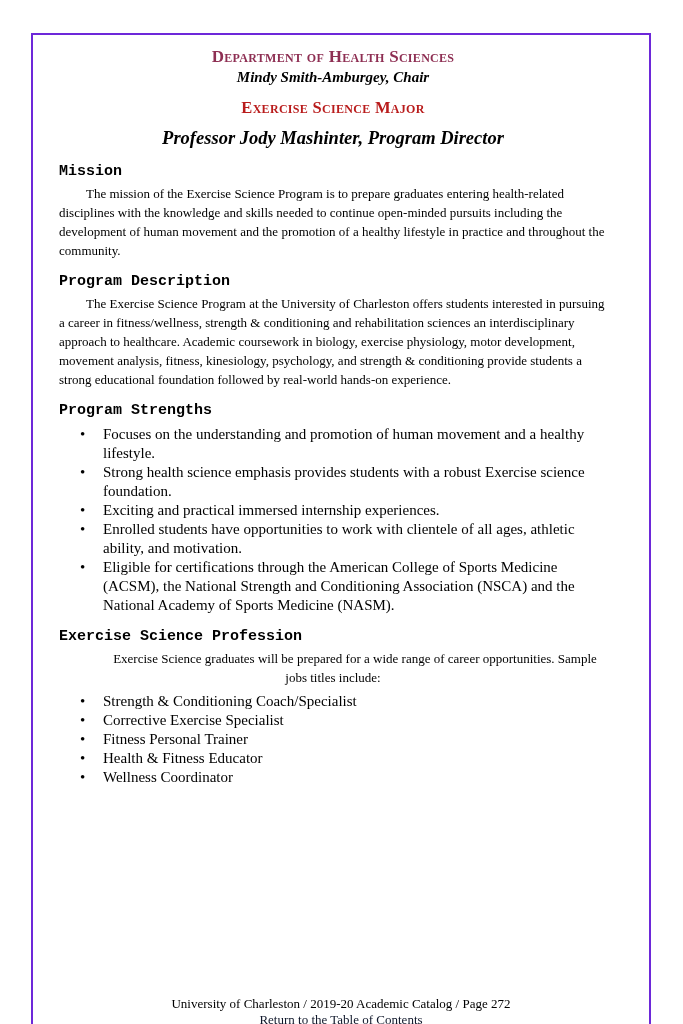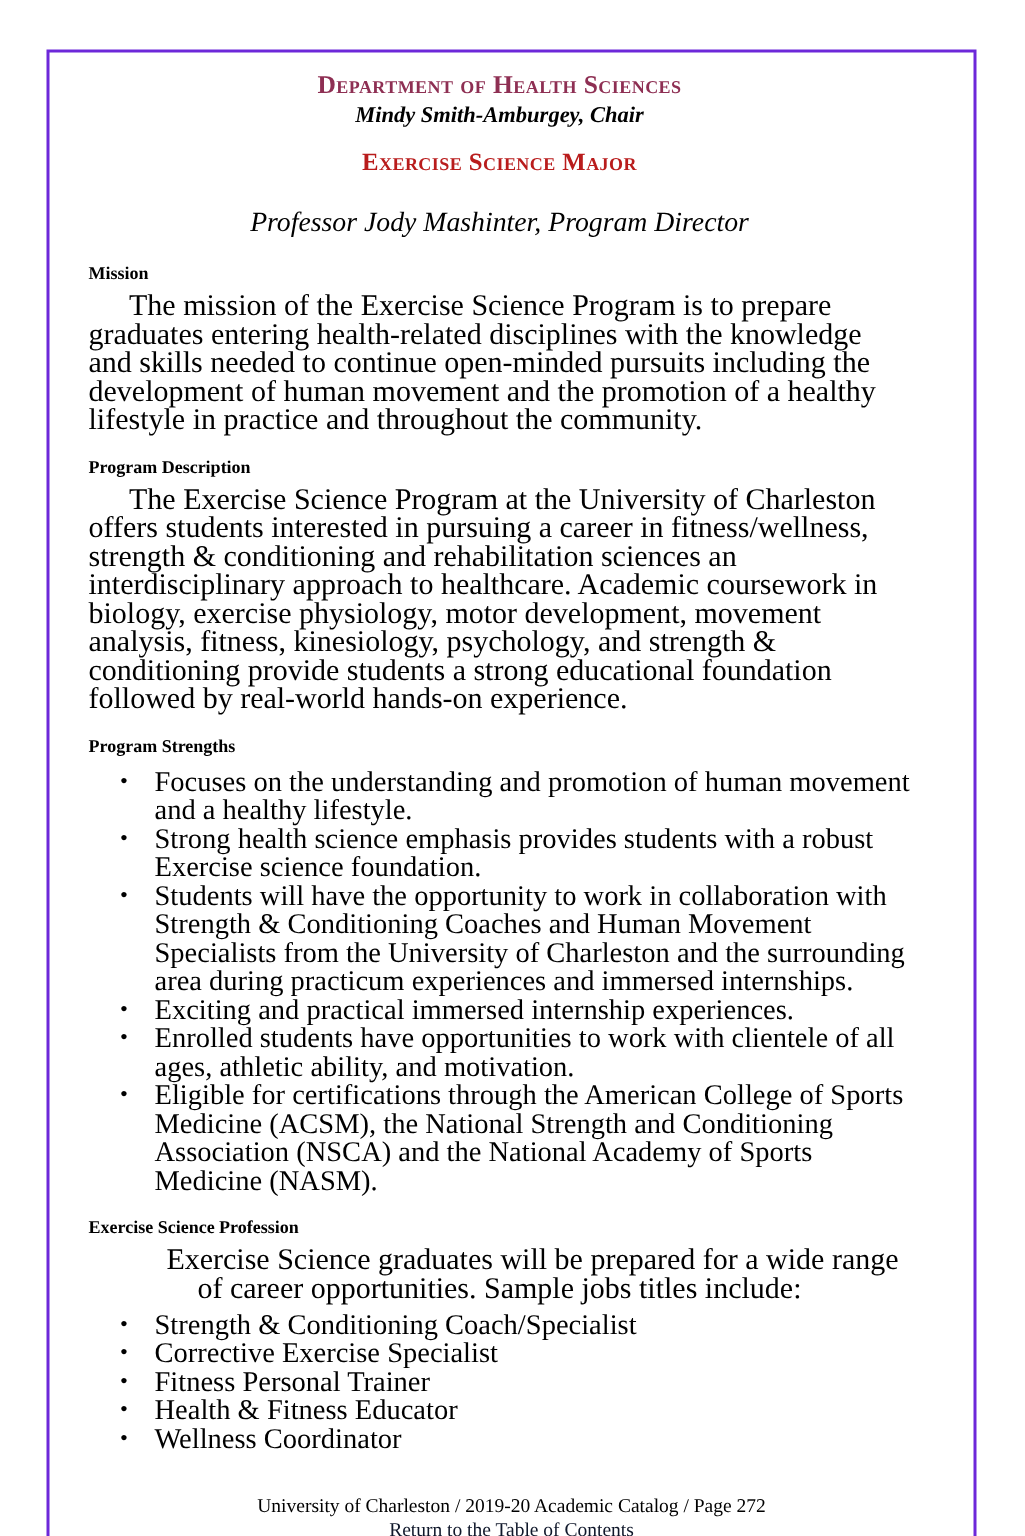--- a/index.html
+++ b/index.html
@@ -37,48 +37,49 @@
   .major-title {
     margin-top: 11px;
     font-variant: small-caps;
     font-weight: bold;
     font-size: 16.5px;
     line-height: 20px;
     letter-spacing: 0.3px;
     color: #b91c1c;
   }
   .director-line {
-    margin-top: 20px;
-    font-weight: normal;
+    margin-top: 9px;
+    font-weight: bold;
     font-style: italic;
     font-size: 18.5px;
     line-height: 23px;
   }
   h3.sec-heading {
     margin-top: 12px;
     margin-bottom: 3px;
-    font-size: 12px;
+    font-size: 15px;
     line-height: 19px;
     font-weight: bold;
+    font-family: Liberation Mono, monospace;
   }
   p.body-para {
-    font-size: 20px;
+    font-size: 13px;
     line-height: 19px;
     text-indent: 27px;
     text-align: left;
   }
   p.body-para.deep-indent { text-indent: 44px; text-align: center; }
   ul.bullet-list {
     list-style: none;
     margin-top: 5px;
   }
   ul.bullet-list li {
     position: relative;
     padding-left: 44px;
-    font-size: 19px;
+    font-size: 15px;
     line-height: 19px;
     font-family: Liberation Serif, serif;
   }
   ul.bullet-list li::before {
     content: "\2022";
     position: absolute;
     left: 21px;
     top: 0;
     font-size: 15px;
   }
@@ -109,21 +110,20 @@
   <h3 class="sec-heading">Mission</h3>
   <p class="body-para">The mission of the Exercise Science Program is to prepare graduates entering health-related disciplines with the knowledge and skills needed to continue open-minded pursuits including the development of human movement and the promotion of a healthy lifestyle in practice and throughout the community.</p>
 
   <h3 class="sec-heading">Program Description</h3>
   <p class="body-para">The Exercise Science Program at the University of Charleston offers students interested in pursuing a career in fitness/wellness, strength &amp; conditioning and rehabilitation sciences an interdisciplinary approach to healthcare. Academic coursework in biology, exercise physiology, motor development, movement analysis, fitness, kinesiology, psychology, and strength &amp; conditioning provide students a strong educational foundation followed by real-world hands-on experience.</p>
 
   <h3 class="sec-heading">Program Strengths</h3>
   <ul class="bullet-list">
     <li>Focuses on the understanding and promotion of human movement and a healthy lifestyle.</li>
     <li>Strong health science emphasis provides students with a robust Exercise science foundation.</li>
-    <li>Students will have the opportunity to work in collaboration with Strength &amp; Conditioning Coaches and Human Movement Specialists from the University of Charleston and the surrounding area during practicum experiences and immersed internships.</li>
     <li>Exciting and practical immersed internship experiences.</li>
     <li>Enrolled students have opportunities to work with clientele of all ages, athletic ability, and motivation.</li>
     <li>Eligible for certifications through the American College of Sports Medicine (ACSM), the National Strength and Conditioning Association (NSCA) and the National Academy of Sports Medicine (NASM).</li>
   </ul>
 
   <h3 class="sec-heading">Exercise Science Profession</h3>
   <p class="body-para deep-indent">Exercise Science graduates will be prepared for a wide range of career opportunities. Sample jobs titles include:</p>
   <ul class="bullet-list">
     <li>Strength &amp; Conditioning Coach/Specialist</li>
     <li>Corrective Exercise Specialist</li>

